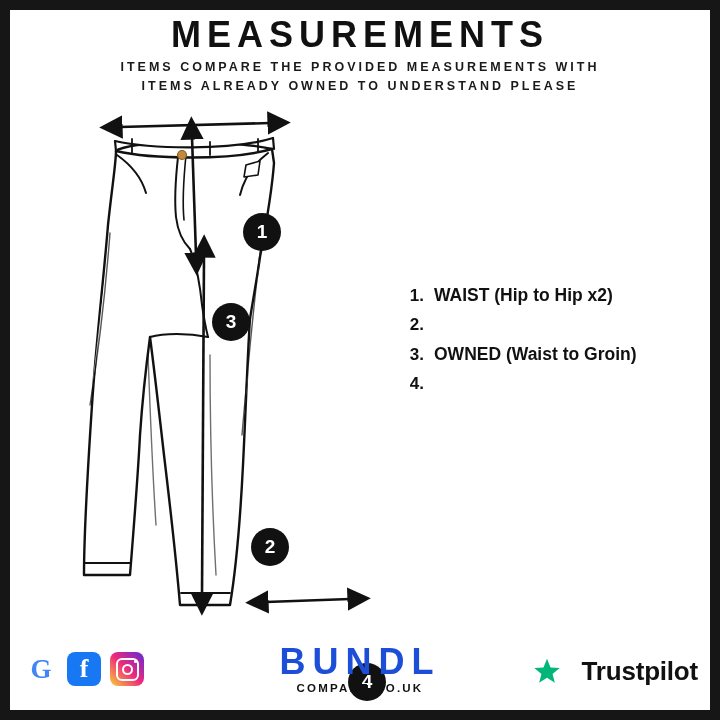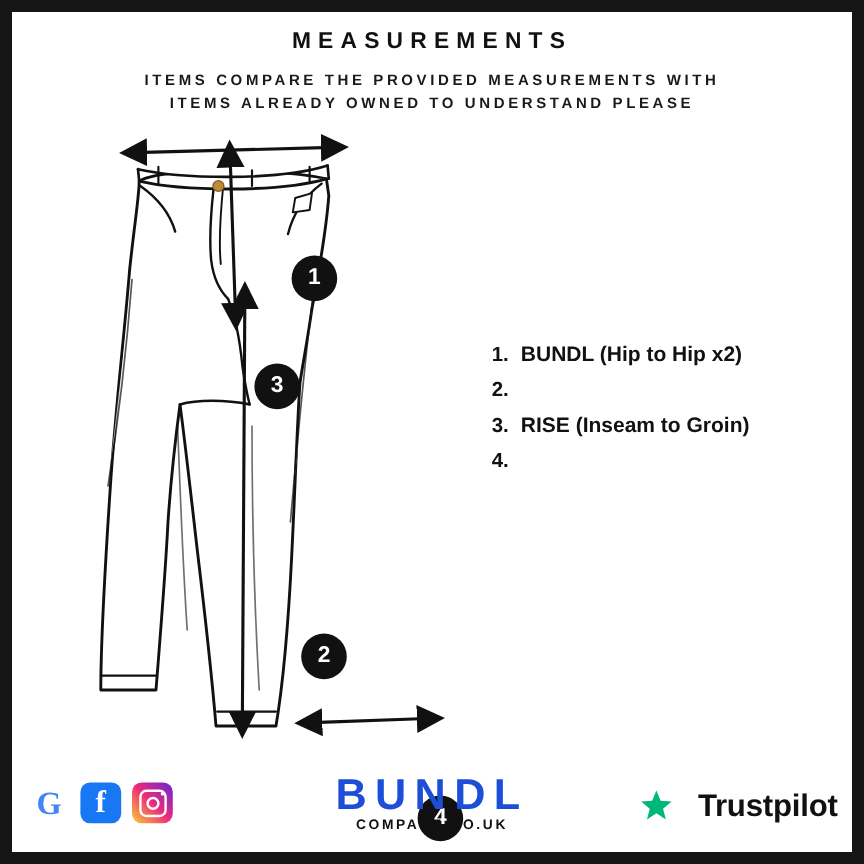--- a/index.html
+++ b/index.html
@@ -35,21 +35,21 @@
 
   
   #header {
     position: absolute;
     left: 10px;
     top: 18px;
     width: 700px;
     text-align: center;
   }
   #title {
-    font-size: 19px;
+    font-size: 36px;
     font-weight: bold;
     letter-spacing: 6px;
     color: #111111;
     margin: 0;
     line-height: 34px;
   }
   .subtitle-line {
     font-size: 12.5px;
     font-weight: bold;
     letter-spacing: 3.0px;
@@ -317,28 +317,28 @@
 
     <div class="badge" id="badge-1">1</div>
     <div class="badge" id="badge-3">3</div>
     <div class="badge" id="badge-2">2</div>
     <div class="badge" id="badge-4">4</div>
   </div>
 
   <div id="legend">
     <div class="legend-row">
       <span class="legend-num">1.</span>
-      <span class="legend-text">BUNDL (Hip to Hip x2)</span>
+      <span class="legend-text">WAIST (Hip to Hip x2)</span>
     </div>
     <div class="legend-row">
       <span class="legend-num">2.</span>
     </div>
     <div class="legend-row">
       <span class="legend-num">3.</span>
-      <span class="legend-text">RISE (Inseam to Groin)</span>
+      <span class="legend-text">OWNED (Waist to Groin)</span>
     </div>
     <div class="legend-row">
       <span class="legend-num">4.</span>
     </div>
   </div>
 
   <div id="footer">
 
     <div id="social">
       <div class="social-icon" id="icon-google">G</div>

